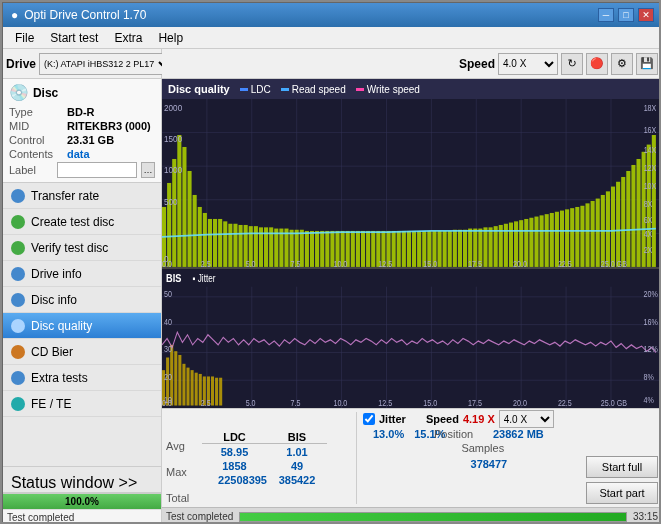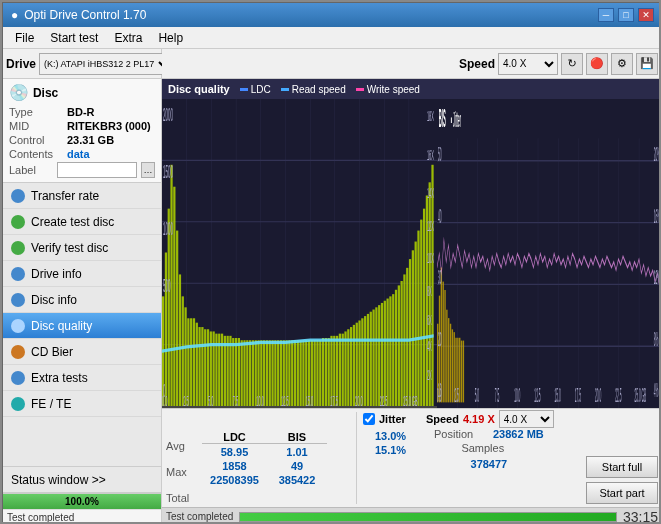--- a/index.html
+++ b/index.html
@@ -105,23 +105,23 @@
     .icon-green { background: #44aa44; }
     .icon-orange { background: #cc7722; }
     .icon-teal { background: #22aaaa; }
     
     .sidebar-bottom {
       border-top: 1px solid #ccc;
     }
     .status-window-btn {
       height: 26px;
       display: flex;
-      align-items: center;
+      align-items: flex-end;
       padding: 0 8px;
-      font-size: 12px;
+      font-size: 16px;
       cursor: pointer;
       background: #e8e8e8;
       gap: 4px;
       border-bottom: 1px solid #ccc;
     }
     .progress-bar-container {
       height: 16px;
       background: #ddd;
       border-top: 1px solid #ccc;
       position: relative;
@@ -211,21 +211,21 @@
       align-items: center;
       padding: 0 6px;
       gap: 10px;
       flex-shrink: 0;
     }
     .chart-top-bar span { color: white; font-size: 10px; }
     .chart-title-main { font-weight: bold; color: #ffffff !important; font-size: 11px !important; }
     .charts-split {
       flex: 1;
       display: flex;
-      flex-direction: row;
+      flex-direction: column;
     }
     .chart-upper-area {
       flex: 0 0 55%;
       position: relative;
       border-bottom: 2px solid #444;
     }
     .chart-lower-area {
       flex: 1;
       position: relative;
     }
@@ -279,21 +279,21 @@
       flex: 1;
       height: 10px;
       background: #bbb;
       border: 1px solid #999;
       overflow: hidden;
     }
     .progress-inner {
       height: 100%;
       background: linear-gradient(to right, #44cc44, #22aa22);
     }
-    .time-display { font-size: 14px; color: #333; margin-left: auto; }
+    .time-display { font-size: 10px; color: #333; margin-left: auto; }
   </style>
 </head>
 <body>
 
 <div class="app-window">
 
   <div class="titlebar">
     <div class="titlebar-left">
       <span style="font-size:12px;">●</span>
       <span style="font-size:12px;">Opti Drive Control 1.70</span>
@@ -665,21 +665,21 @@
               <div style="height:14px;"></div>
               <span class="stats-rl">Avg</span>
               <span class="stats-rl">Max</span>
               <span class="stats-rl">Total</span>
             </div>
 
             <div style="display:flex;flex-direction:column;gap:2px;width:65px;">
               <span style="font-weight:bold;text-align:center;font-size:11px;border-bottom:1px solid #bbb;">LDC</span>
               <span style="text-align:center;font-size:11px;color:#0055aa;font-weight:bold;">58.95</span>
               <span style="text-align:center;font-size:11px;color:#0055aa;font-weight:bold;">1858</span>
-              <span style="text-align:center;font-size:11px;color:#0055aa;font-weight:bold;">22508395</span>
+              <span style="text-align:right;font-size:11px;color:#0055aa;font-weight:bold;">22508395</span>
             </div>
 
             <div style="display:flex;flex-direction:column;gap:2px;width:60px;">
               <span style="font-weight:bold;text-align:center;font-size:11px;border-bottom:1px solid #bbb;">BIS</span>
               <span style="text-align:center;font-size:11px;color:#0055aa;font-weight:bold;">1.01</span>
               <span style="text-align:center;font-size:11px;color:#0055aa;font-weight:bold;">49</span>
               <span style="text-align:center;font-size:11px;color:#0055aa;font-weight:bold;">385422</span>
             </div>
           </div>
         </div>
@@ -688,21 +688,21 @@
           <div style="display:flex;align-items:center;gap:4px;height:14px;">
             <input type="checkbox" checked="" style="width: 12px; height: 12px;">
             <span style="font-weight:bold;font-size:11px;">Jitter</span>
             <span style="font-size:11px;margin-left:16px;font-weight:bold;">Speed</span>
             <span style="font-size:11px;color:#cc0000;font-weight:bold;">4.19 X</span>
             <select style="width:55px;height:18px;font-size:10px;border:1px solid #aaa;">
               <option>4.0 X</option>
             </select>
           </div>
           <div style="display:flex;gap:16px;">
-            <div style="display:flex;flex-direction:column;gap:2px;width:55px;">
+            <div style="display:flex;flex-direction:row;gap:10px;width:55px;">
               <div style="height:0px;"></div>
               <span style="font-size:11px;color:#0055aa;font-weight:bold;text-align:center;">13.0%</span>
               <span style="font-size:11px;color:#0055aa;font-weight:bold;text-align:center;">15.1%</span>
             </div>
             <div style="display:flex;flex-direction:column;gap:2px;font-size:11px;">
               <div style="display:flex;gap:4px;align-items:center;">
                 <span style="color:#555;width:55px;">Position</span>
                 <span style="color:#0055aa;font-weight:bold;">23862 MB</span>
               </div>
               <div style="display:flex;gap:4px;align-items:center;flex-direction:column;">

